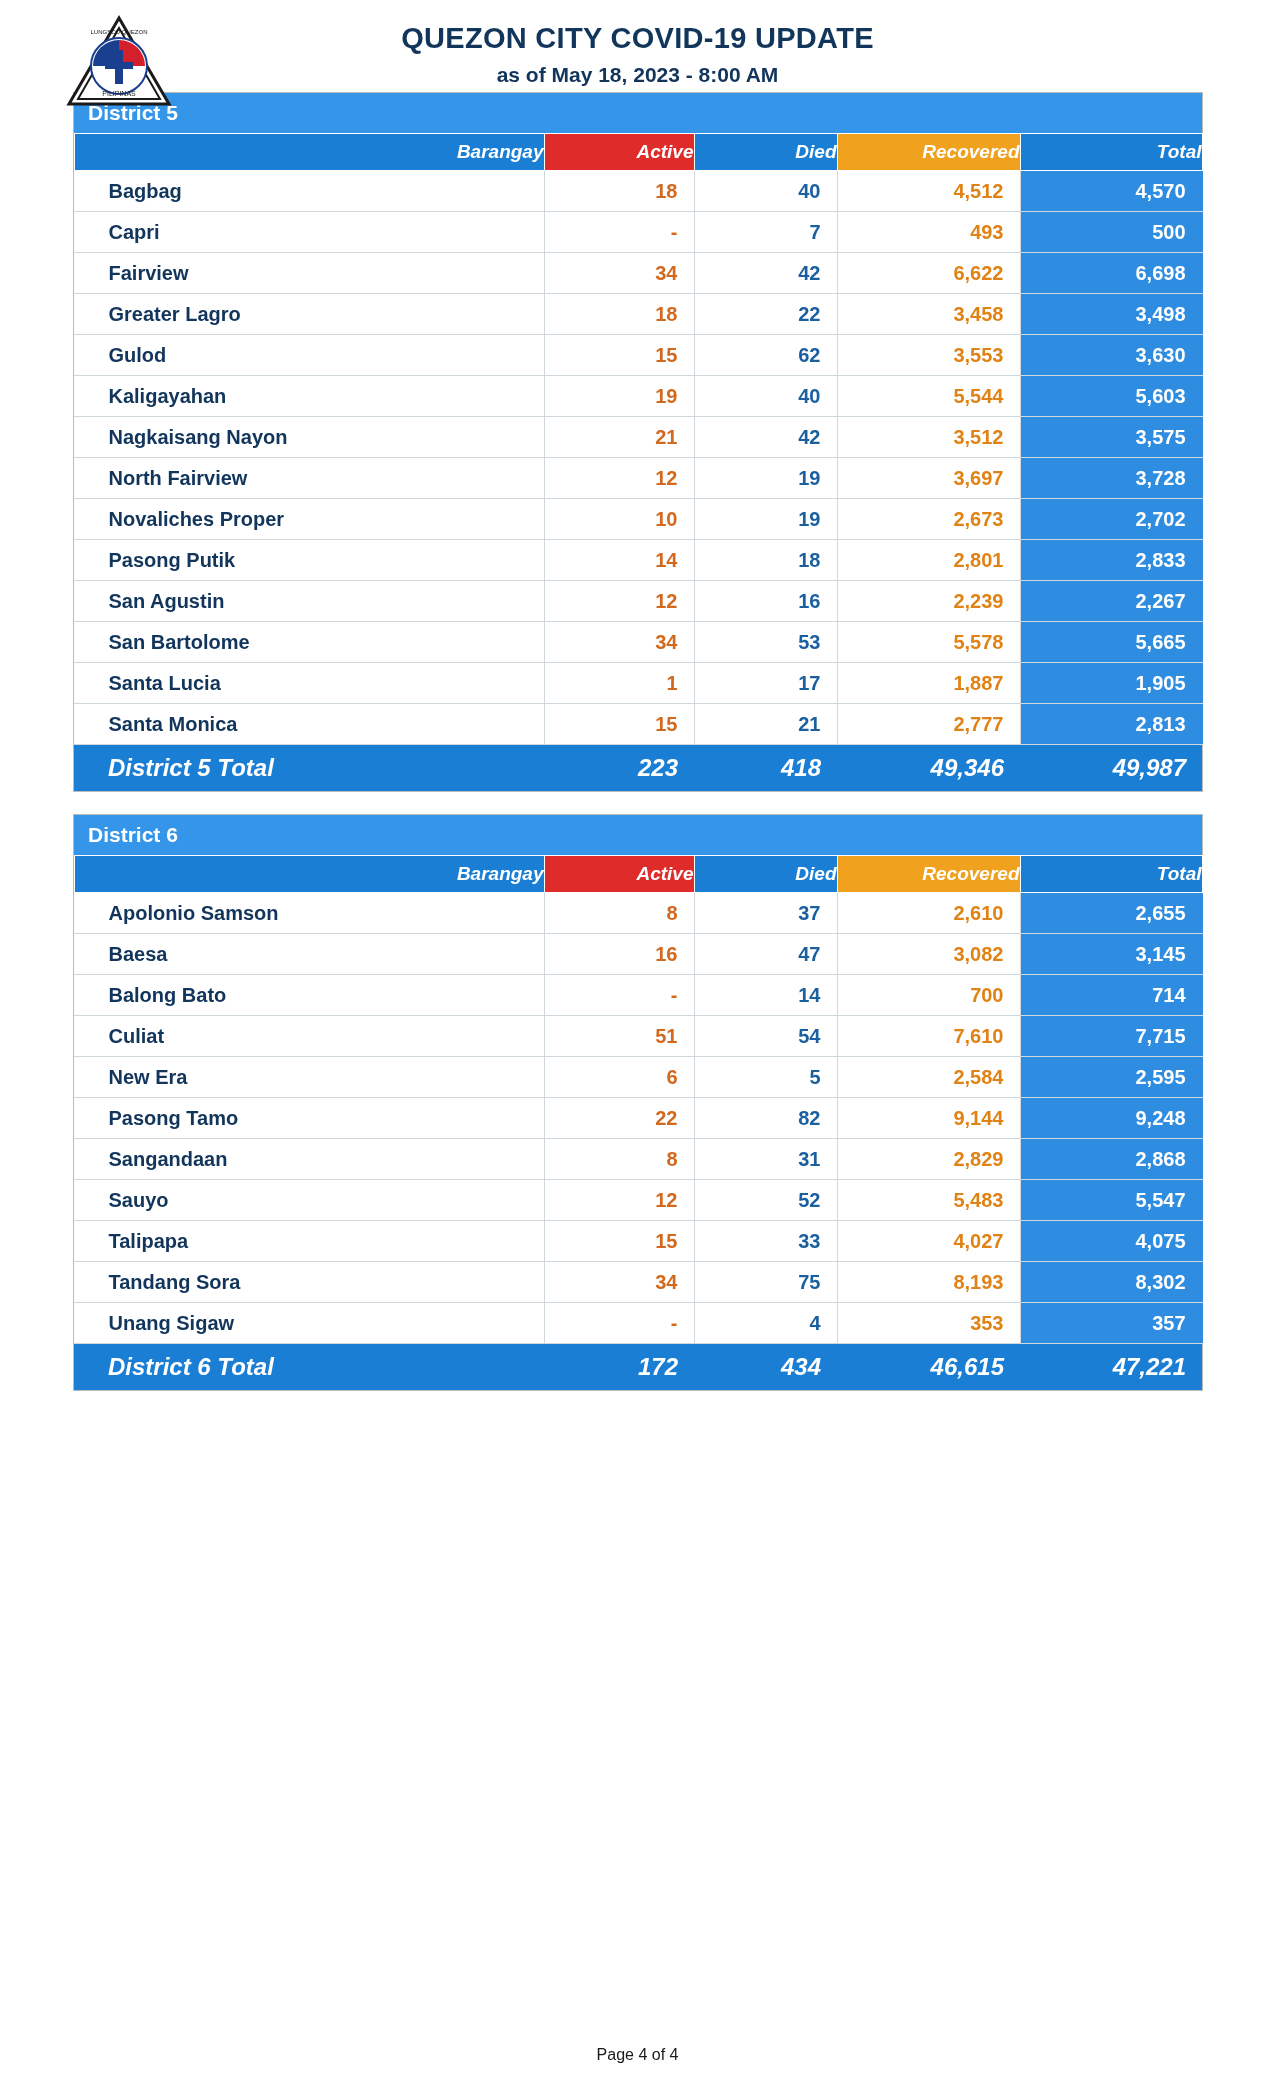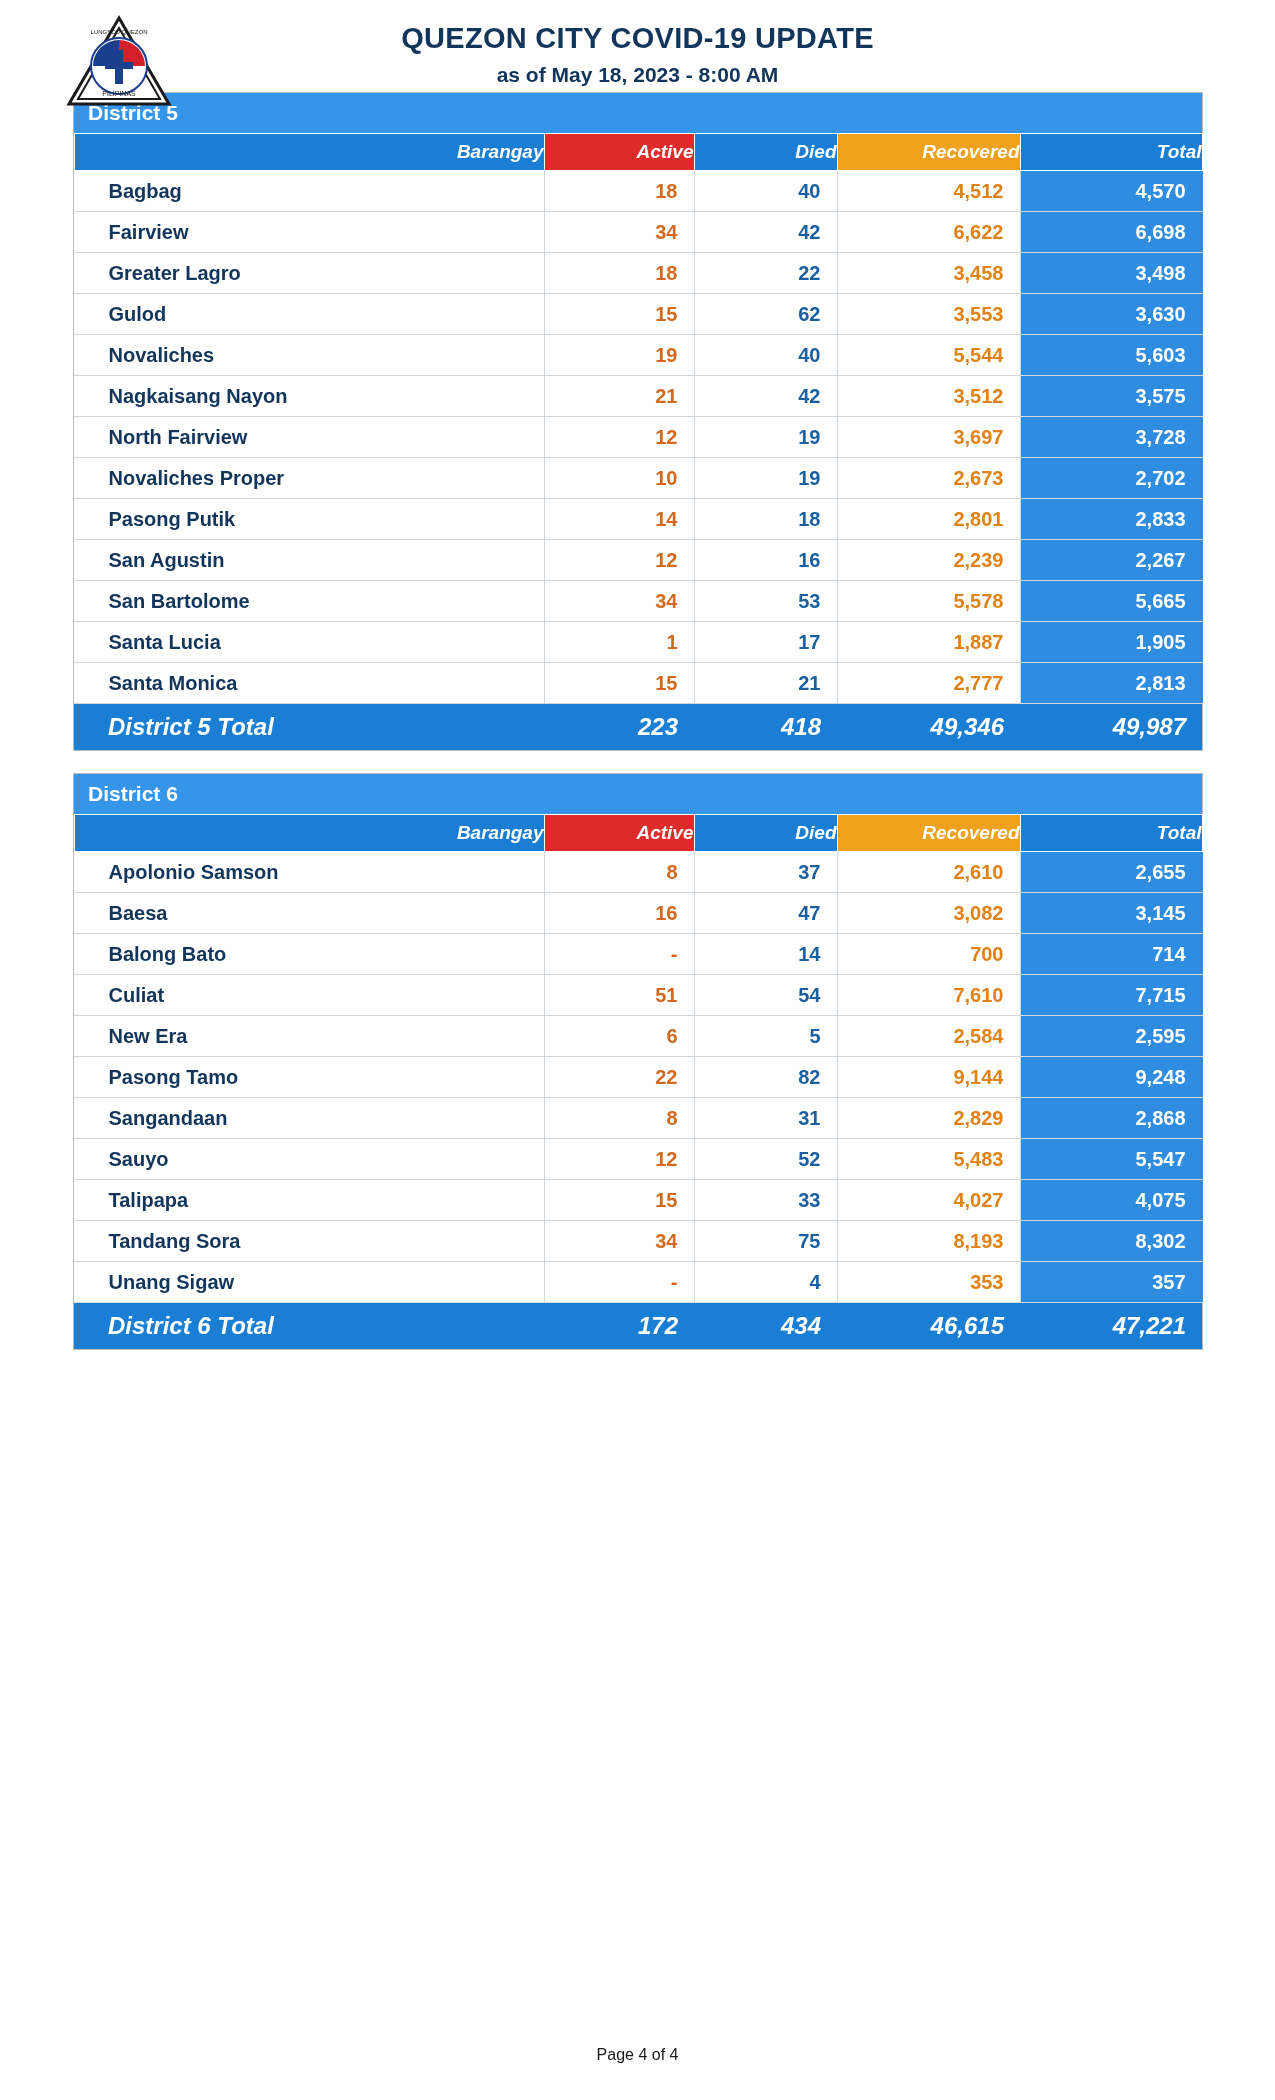--- a/index.html
+++ b/index.html
@@ -213,20 +213,27 @@
           </tr>
 
           <tr class="data-row">
             <td class="bgy">Bagbag</td>
             <td class="num act">18</td>
             <td class="num died">40</td>
             <td class="num rec">4,512</td>
             <td class="num tot">4,570</td>
           </tr>
           <tr class="data-row">
+            <td class="bgy">Capri</td>
+            <td class="num act">-</td>
+            <td class="num died">7</td>
+            <td class="num rec">493</td>
+            <td class="num tot">500</td>
+          </tr>
+          <tr class="data-row">
             <td class="bgy">Fairview</td>
             <td class="num act">34</td>
             <td class="num died">42</td>
             <td class="num rec">6,622</td>
             <td class="num tot">6,698</td>
           </tr>
           <tr class="data-row">
             <td class="bgy">Greater Lagro</td>
             <td class="num act">18</td>
             <td class="num died">22</td>
@@ -234,21 +241,21 @@
             <td class="num tot">3,498</td>
           </tr>
           <tr class="data-row">
             <td class="bgy">Gulod</td>
             <td class="num act">15</td>
             <td class="num died">62</td>
             <td class="num rec">3,553</td>
             <td class="num tot">3,630</td>
           </tr>
           <tr class="data-row">
-            <td class="bgy">Novaliches</td>
+            <td class="bgy">Kaligayahan</td>
             <td class="num act">19</td>
             <td class="num died">40</td>
             <td class="num rec">5,544</td>
             <td class="num tot">5,603</td>
           </tr>
           <tr class="data-row">
             <td class="bgy">Nagkaisang Nayon</td>
             <td class="num act">21</td>
             <td class="num died">42</td>
             <td class="num rec">3,512</td>

